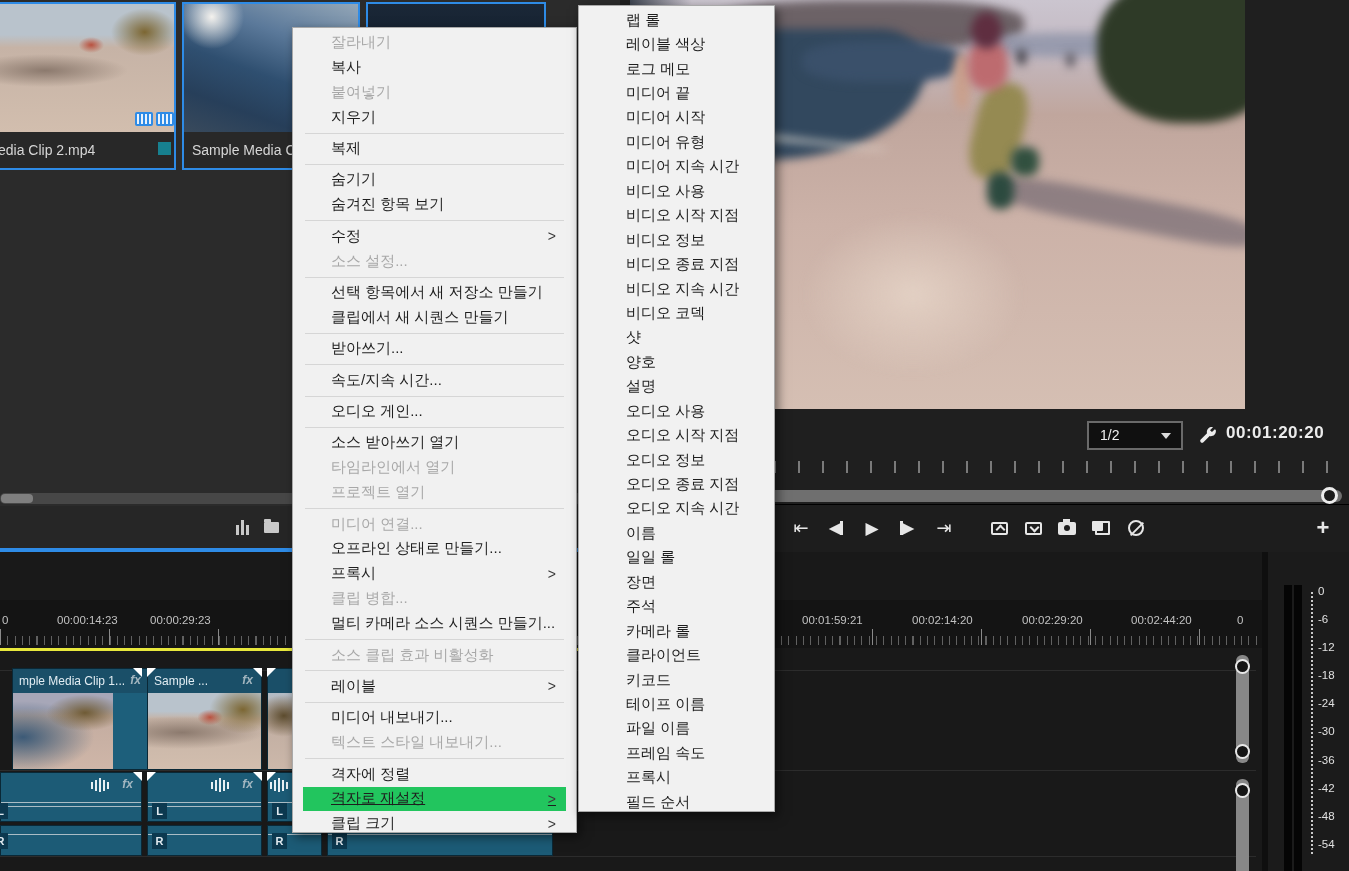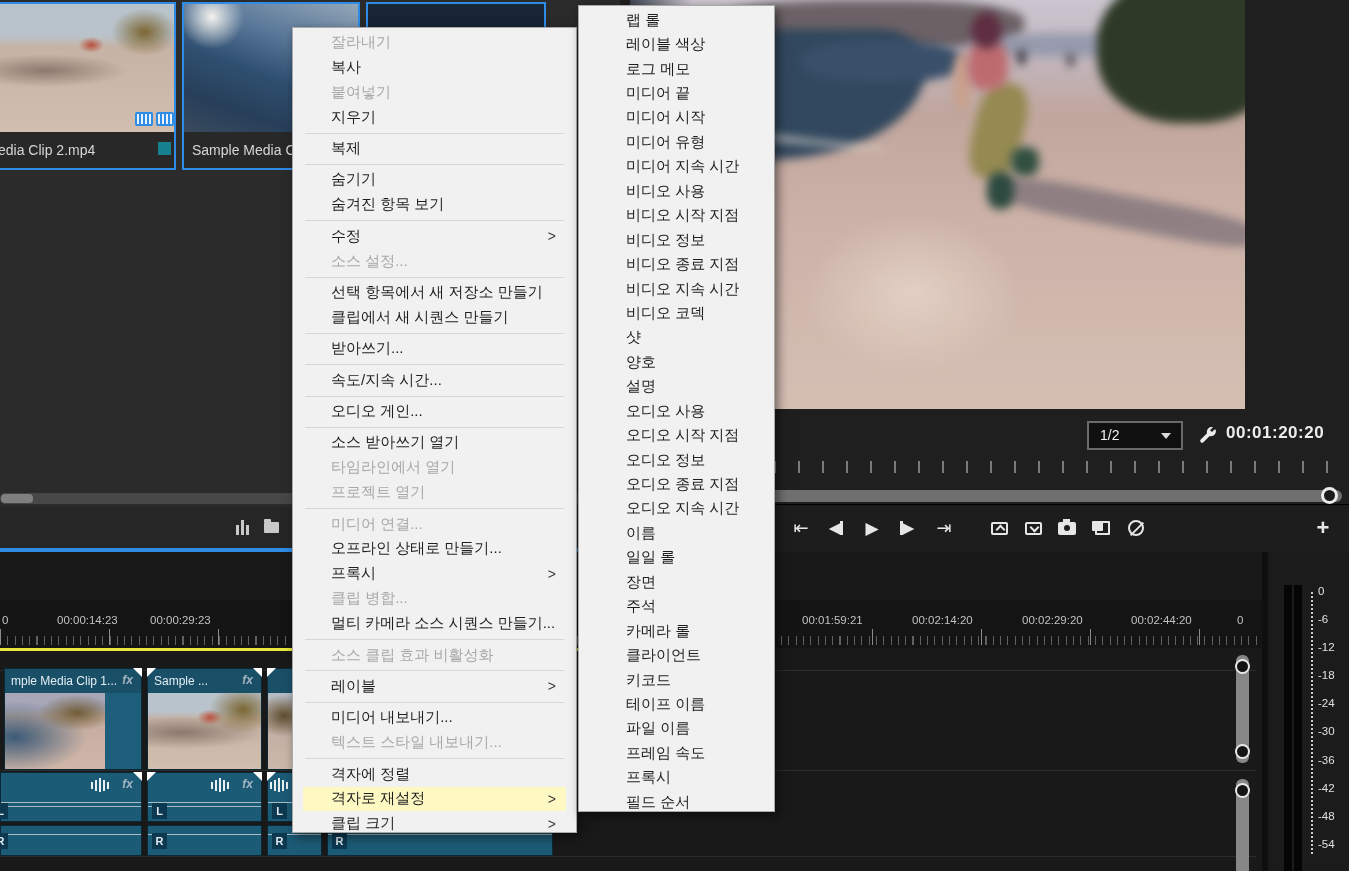--- a/index.html
+++ b/index.html
@@ -132,21 +132,21 @@
 
   
   .menu { position:absolute; background:#f1f1f1; border:1px solid #a9a9a9;
     box-shadow:3px 4px 10px rgba(0,0,0,.5); padding:2px 10px; }
   #context-menu { left:292px; top:27px; width:285px; height:806px; }
   #field-submenu { left:578px; top:5px; width:197px; height:807px; }
   .menu-item { height:24.9px; display:flex; align-items:center; padding:0 10px 0 28px;
     font-size:15px; color:#1e1e1e; white-space:nowrap; }
   #field-submenu .menu-item { height:24.45px; padding-left:37px; }
   .menu-item.disabled { color:#a8a8a8; }
-  .menu-item.highlighted { background:#fef9c3; }
+  .menu-item.highlighted { background:#22c55e;text-decoration:underline; }
   .mi-arrow { margin-left:auto; visibility:hidden; font-size:14px; color:#3a3a3a; }
   .menu-item.submenu .mi-arrow { visibility:visible; }
   .menu-item.separator { height:6.5px; padding:0; position:relative; }
   .menu-item.separator::before { content:""; position:absolute; left:2px; right:2px; top:3px; border-top:1px solid #d6d6d6; }
 </style>
 </head>
 <body>
 
 <div id="app">
 
@@ -265,21 +265,21 @@
       <span class="tl-label" style="left:1237px;">0</span>
       <div id="tl-ticks-a"></div>
       <div id="tl-ticks-b"></div>
     </div>
     <div id="work-bar"></div>
 
     <div class="trackline" style="top:118px;"></div>
     <div class="trackline" style="top:218px;"></div>
     <div class="trackline" style="top:304px;"></div>
 
-    <div class="vclip" style="left:4px;width:138px;">
+    <div class="vclip" style="left:12px;width:138px;">
       <div class="vclip-head">mple Media Clip 1...</div>
       <span class="fx" style="right:8px;">fx</span>
       <div class="vthumb thumb1" style="width:100px;"></div>
     </div>
     <div class="vclip" style="left:147px;width:115px;">
       <div class="vclip-head">Sample ...</div>
       <span class="fx" style="right:8px;">fx</span>
       <div class="vthumb thumb2" style="width:100%;"></div>
     </div>
     <div class="vclip" style="left:267px;width:55px;">

